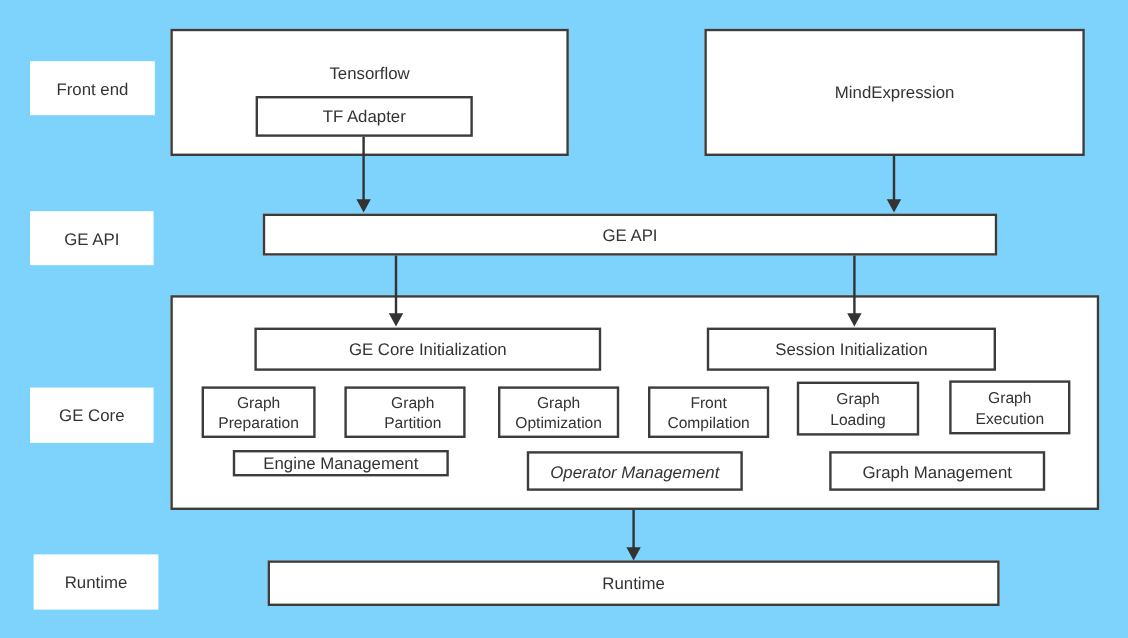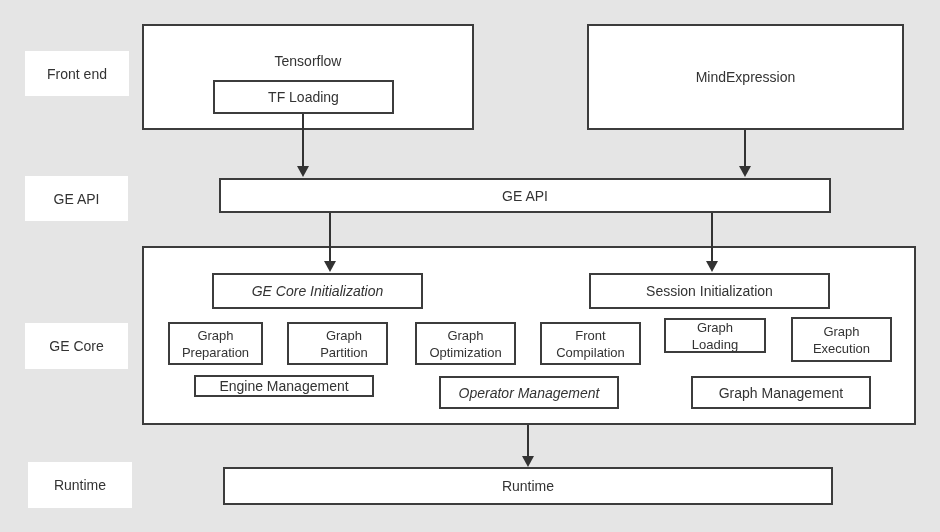--- a/index.html
+++ b/index.html
@@ -4,21 +4,21 @@
 <style>
   html, body {
     margin: 0;
     padding: 0;
     background: #000;
   }
   .canvas {
     position: relative;
     width: 940px;
     height: 532px;
-    background: #e5e5e5;
+    background: #7dd3fc;
     font-family: "Liberation Sans", "DejaVu Sans", sans-serif;
     color: #333333;
     overflow: hidden;
   }
   
   .side-label {
     position: absolute;
     background: #ffffff;
     display: flex;
     align-items: center;
@@ -98,55 +98,55 @@
 <div class="canvas">
 
   <div class="side-label" style="left:25px; top:51px; width:104px; height:45px;">Front end</div>
   <div class="side-label" style="left:25px; top:176px; width:103px; height:45px;">GE API</div>
   <div class="side-label" style="left:25px; top:323px; width:103px; height:46px;">GE Core</div>
   <div class="side-label" style="left:28px; top:462px; width:104px; height:46px;">Runtime</div>
 
   <div class="wbox tf-outer" style="left:142px; top:24px; width:332px; height:106px;">
     <div class="tf-title">Tensorflow</div>
     <div class="wbox tf-adapter">
-      <span>TF Loading</span>
+      <span>TF Adapter</span>
     </div>
   </div>
 
   <div class="wbox" style="left:587px; top:24px; width:317px; height:106px;">
     <span>MindExpression</span>
   </div>
 
   <div class="wbox" style="left:219px; top:178px; width:612px; height:35px;">
     <span>GE API</span>
   </div>
 
   <div class="wbox container-box" style="left:142px; top:246px; width:774px; height:179px;">
 
-    <div class="wbox" style="left:68px; top:25px; width:211px; height:36px;font-style:italic;">
+    <div class="wbox" style="left:68px; top:25px; width:289px; height:36px;">
       <span>GE Core Initialization</span>
     </div>
 
     <div class="wbox" style="left:445px; top:25px; width:241px; height:36px;">
       <span>Session Initialization</span>
     </div>
 
     <div class="wbox" style="left:24px; top:74px; width:95px; height:43px;">
       <span class="stage-text">Graph Preparation</span>
     </div>
     <div class="wbox" style="left:143px; top:74px; width:101px; height:43px;justify-content:flex-end;">
       <span class="stage-text">Graph Partition</span>
     </div>
     <div class="wbox" style="left:271px; top:74px; width:101px; height:43px;">
       <span class="stage-text">Graph Optimization</span>
     </div>
     <div class="wbox" style="left:396px; top:74px; width:101px; height:43px;">
       <span class="stage-text">Front Compilation</span>
     </div>
-    <div class="wbox" style="left:520px; top:70px; width:102px; height:35px;">
+    <div class="wbox" style="left:520px; top:70px; width:102px; height:45px;">
       <span class="stage-text">Graph Loading</span>
     </div>
     <div class="wbox" style="left:647px; top:69px; width:101px; height:45px;">
       <span class="stage-text">Graph Execution</span>
     </div>
 
     <div class="wbox" style="left:50px; top:127px; width:180px; height:22px;">
       <span>Engine Management</span>
     </div>
     <div class="wbox" style="left:295px; top:128px; width:180px; height:33px;font-style:italic;">

